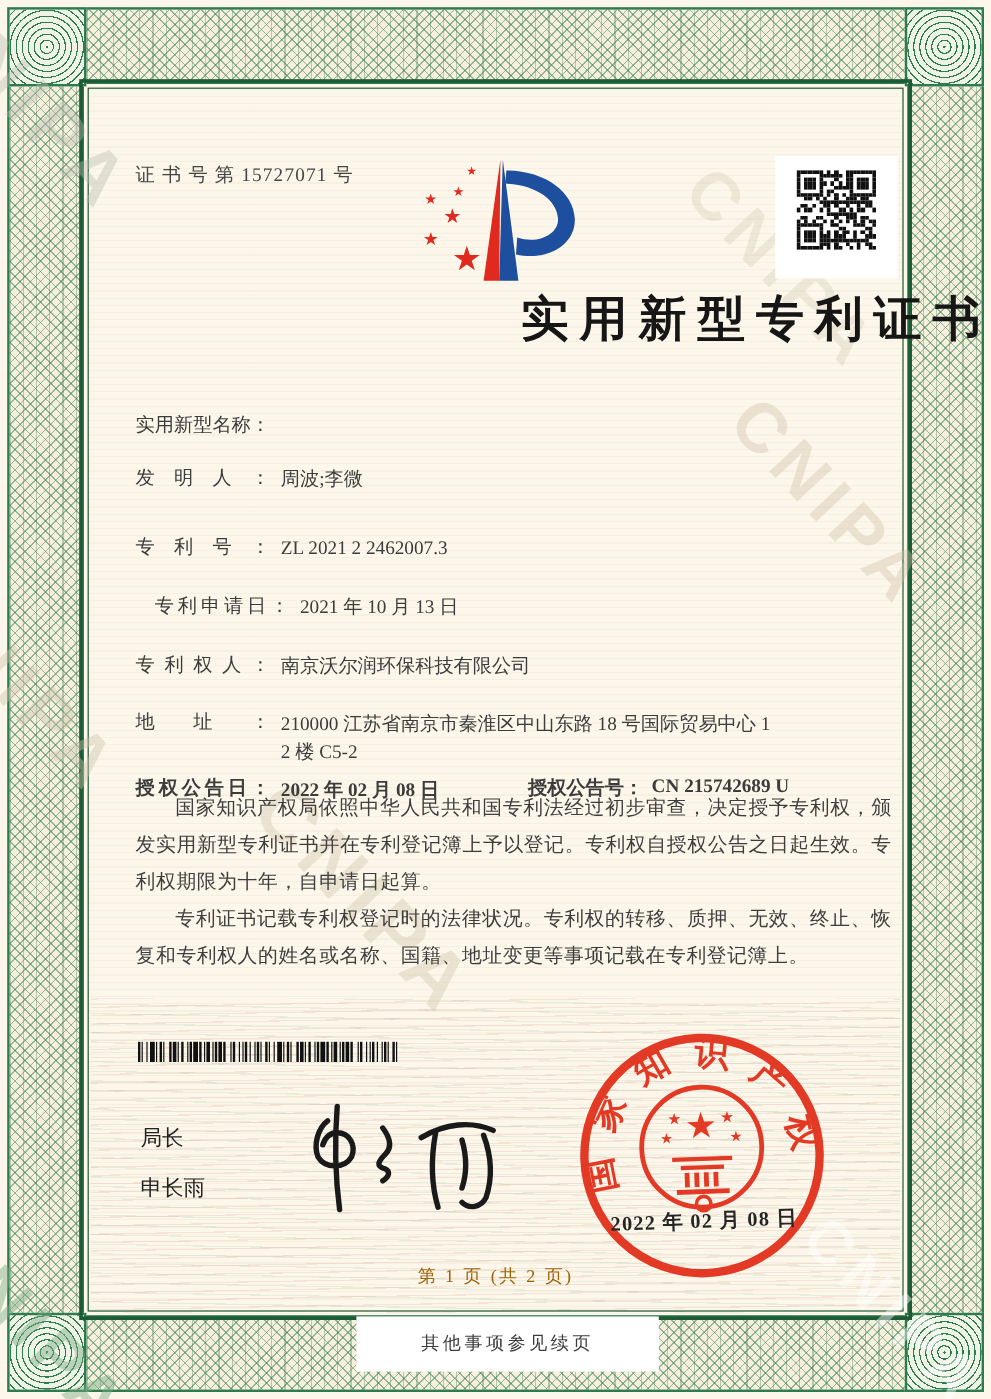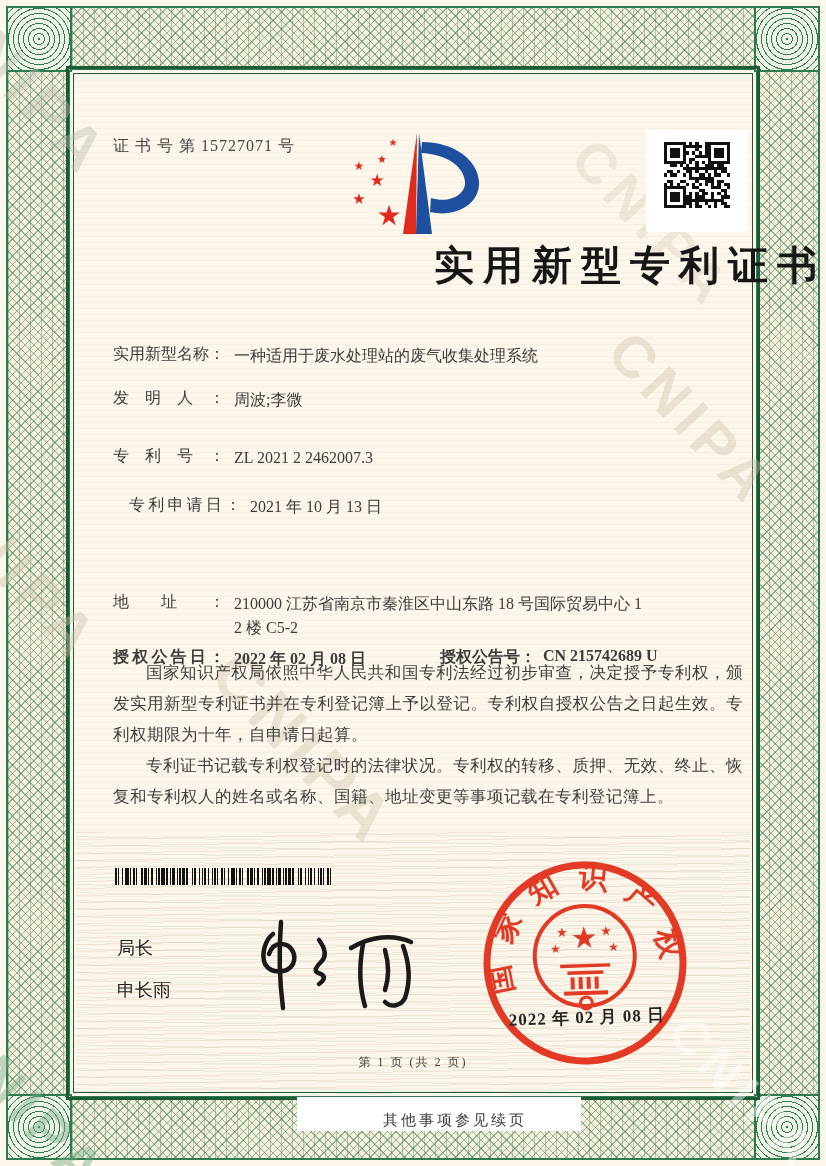--- a/index.html
+++ b/index.html
@@ -49,24 +49,24 @@
   .paras{position:absolute;left:113px;top:657px;width:630px;font-size:16.5px;line-height:31px;
     text-align:justify;color:#3e3e3e;letter-spacing:0.5px;}
   .paras p{margin:0;text-indent:2em;}
   .barcode{position:absolute;left:115px;top:868px;}
   .signer-title{position:absolute;left:117px;top:936px;font-size:18px;
     font-family:"Liberation Sans","DejaVu Sans",sans-serif;color:#222;}
   .signer-name{position:absolute;left:117px;top:978px;font-size:18px;
     font-family:"Liberation Sans","DejaVu Sans",sans-serif;color:#222;}
   .signature{position:absolute;left:235px;top:918px;z-index:4;}
   .seal{position:absolute;left:478px;top:856px;z-index:4;opacity:.95;transform:rotate(-2deg);}
-  .page-no{position:absolute;left:0;right:0;top:1054px;text-align:center;font-size:12px;
-    letter-spacing:2px;color:#404040;z-index:5;}
-  .note-box{position:absolute;left:297px;top:1097px;width:252px;height:34px;background:#ffffff;
-    z-index:6;text-align:center;line-height:46px;font-size:15px;letter-spacing:3px;color:#3c3c3c;padding-left:32px;}
+  .page-no{position:absolute;left:0;right:0;top:1054px;text-align:center;font-size:15px;
+    letter-spacing:2px;color:#a16207;z-index:5;}
+  .note-box{position:absolute;left:297px;top:1097px;width:252px;height:46px;background:#ffffff;
+    z-index:6;text-align:center;line-height:46px;font-size:15px;letter-spacing:3px;color:#3c3c3c;}
   .qr-pad{position:absolute;left:646px;top:130px;width:102px;height:102px;background:#ffffff;z-index:3;}
   .qr{position:absolute;left:18px;top:12px;width:66px;height:66px;display:grid;
     grid-template-columns:repeat(21,1fr);grid-template-rows:repeat(21,1fr);background:#fff;}
   .qr span{display:block;}
   .qr span.d{background:#111;}
   .logo{position:absolute;left:332px;top:128px;z-index:3;}
 </style>
 </head>
 <body>
 
@@ -554,33 +554,36 @@
           <span></span>
           <span class="d"></span>
           <span class="d"></span>
         </div>
     </div>
 
     <div class="title">实用新型专利证书</div>
 
     <div class="row" style="top:344px;">
       <span class="lbl">实用新型名称：</span>
-      <span class="val">一种适用于废水处理站的废气收集处理系统</span>
     </div>
     <div class="row" style="top:388px;justify-content:flex-end;">
       <span class="lbl">发明人：</span>
       <span class="val">周波;李微</span>
     </div>
     <div class="row" style="top:446px;">
       <span class="lbl">专利号：</span>
       <span class="val">ZL 2021 2 2462007.3</span>
     </div>
     <div class="row" style="top:495px;margin-left:16px;">
       <span class="lbl">专利申请日：</span>
       <span class="val">2021 年 10 月 13 日</span>
+    </div>
+    <div class="row" style="top:544px;">
+      <span class="lbl">专利权人：</span>
+      <span class="val">南京沃尔润环保科技有限公司</span>
     </div>
     <div class="row" style="top:592px;">
       <span class="lbl">地址：</span>
       <span class="val">210000 江苏省南京市秦淮区中山东路 18 号国际贸易中心 1
 2 楼 C5-2</span>
     </div>
     <div class="row" style="top:647px;width:630px;font-weight:bold;">
       <span class="lbl">授权公告日：</span>
       <span class="val">2022 年 02 月 08 日</span>
       <span class="g2">

